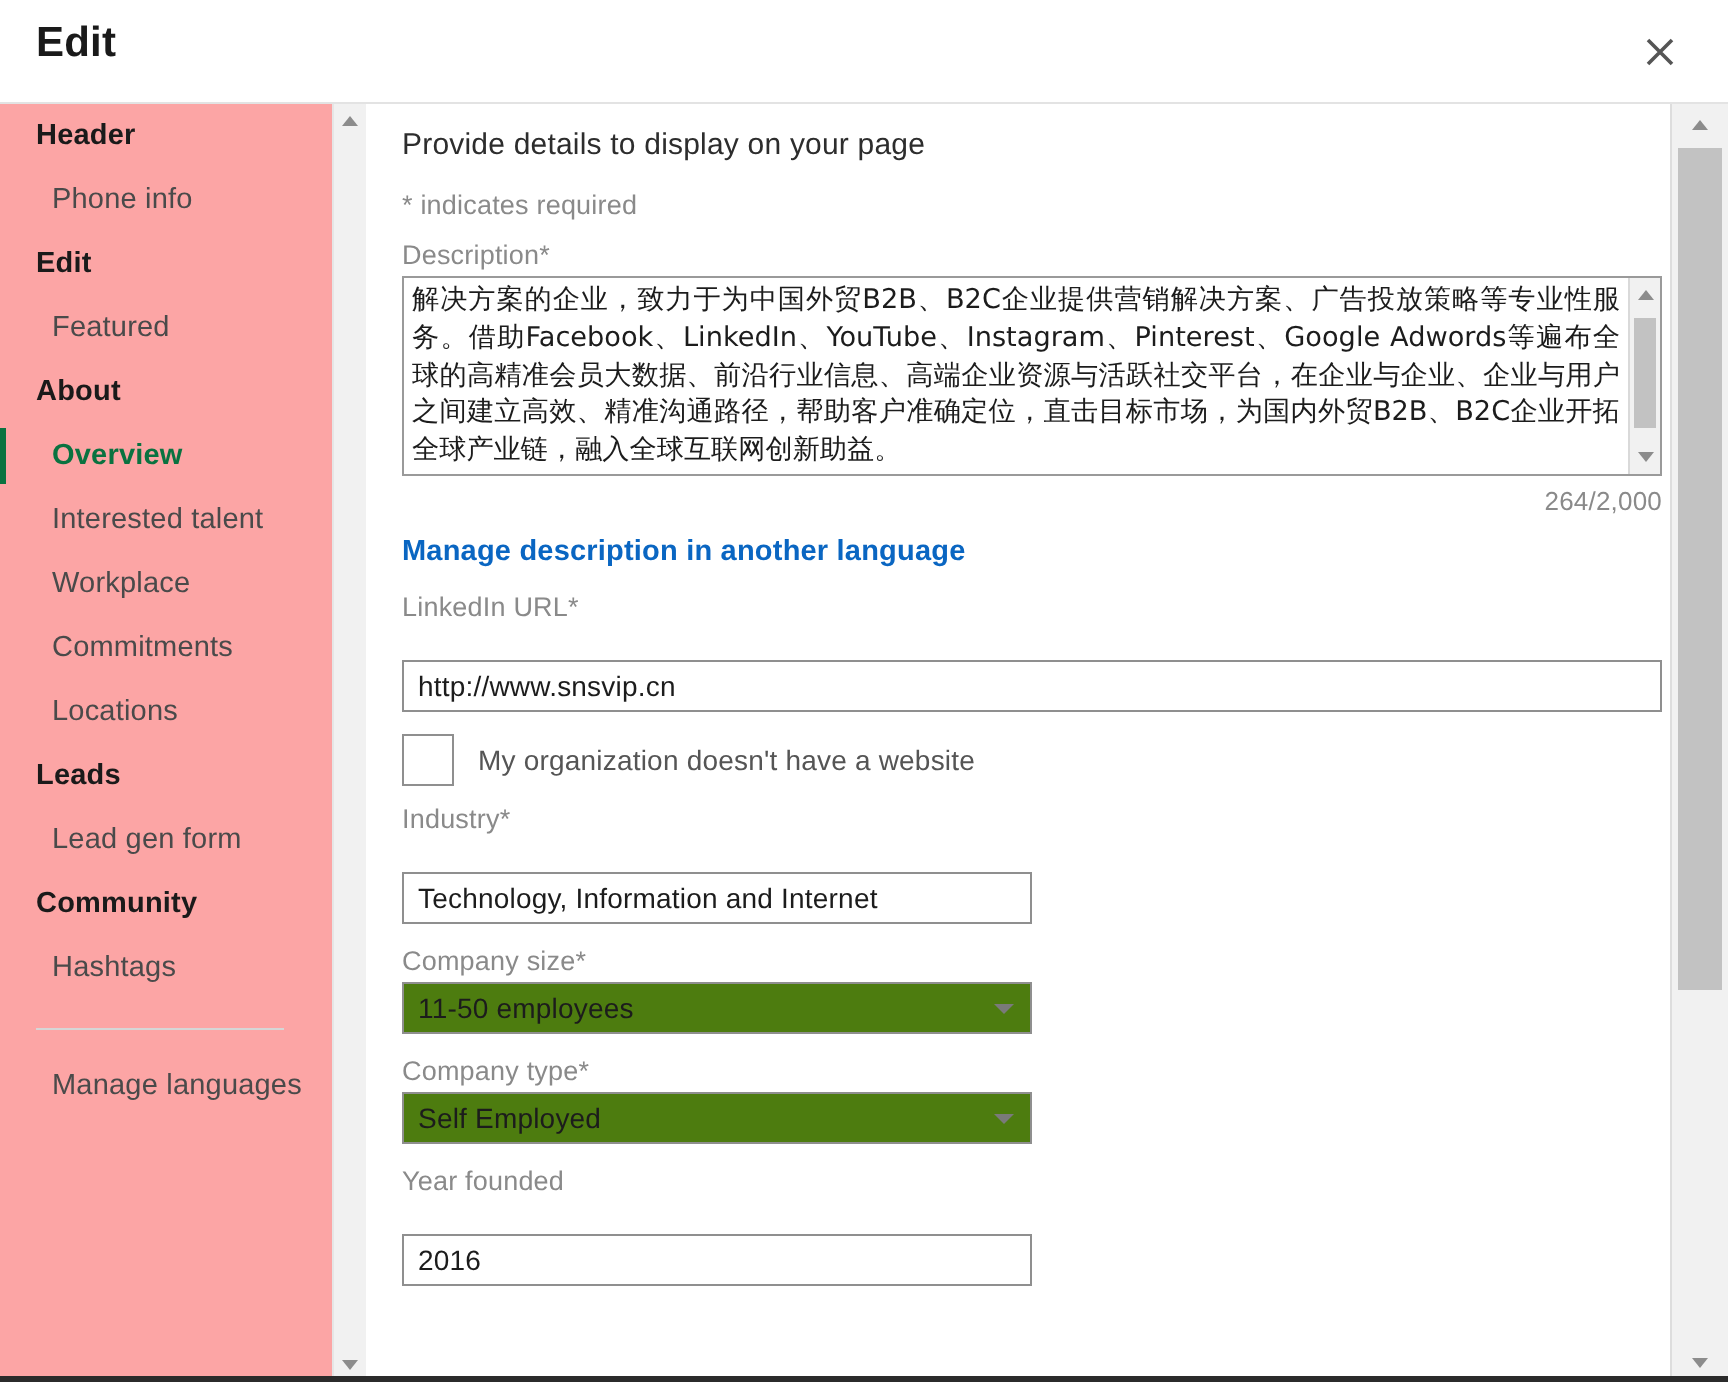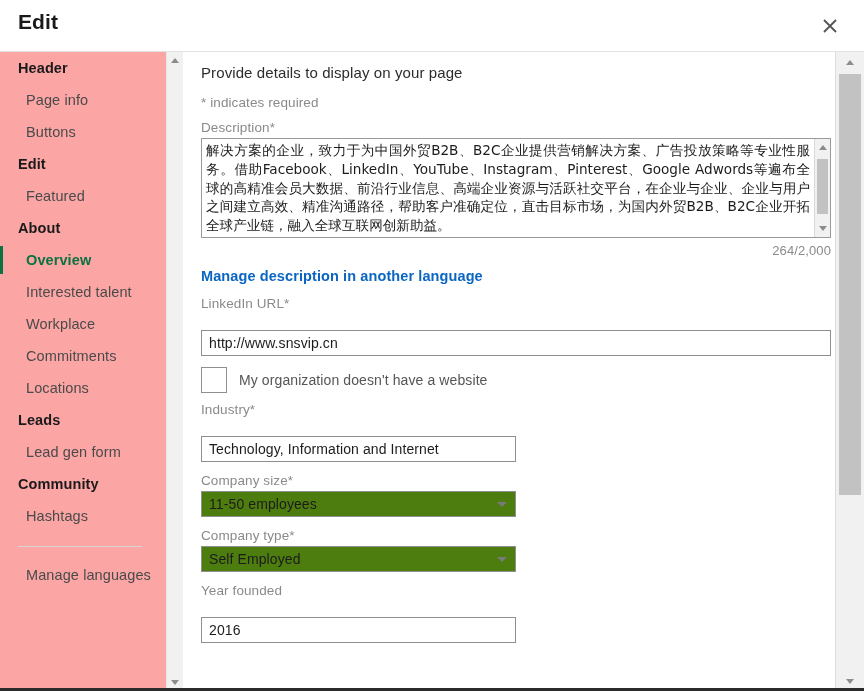--- a/index.html
+++ b/index.html
@@ -339,22 +339,21 @@
         </svg>
       </span>
     </button>
   </div>
 
   <div class="dialog-body">
 
     <nav class="sidebar">
 
       <div class="nav-section">Header</div>
-      <div class="nav-item">Page info</div>
-      <div class="nav-item">Buttons</div>
+      <div class="nav-item">Phone info</div>
 
       <div class="nav-section">Edit</div>
       <div class="nav-item">Featured</div>
 
       <div class="nav-section">About</div>
       <div class="nav-item selected">Overview</div>
       <div class="nav-item">Interested talent</div>
       <div class="nav-item">Workplace</div>
       <div class="nav-item">Commitments</div>
       <div class="nav-item">Locations</div>

